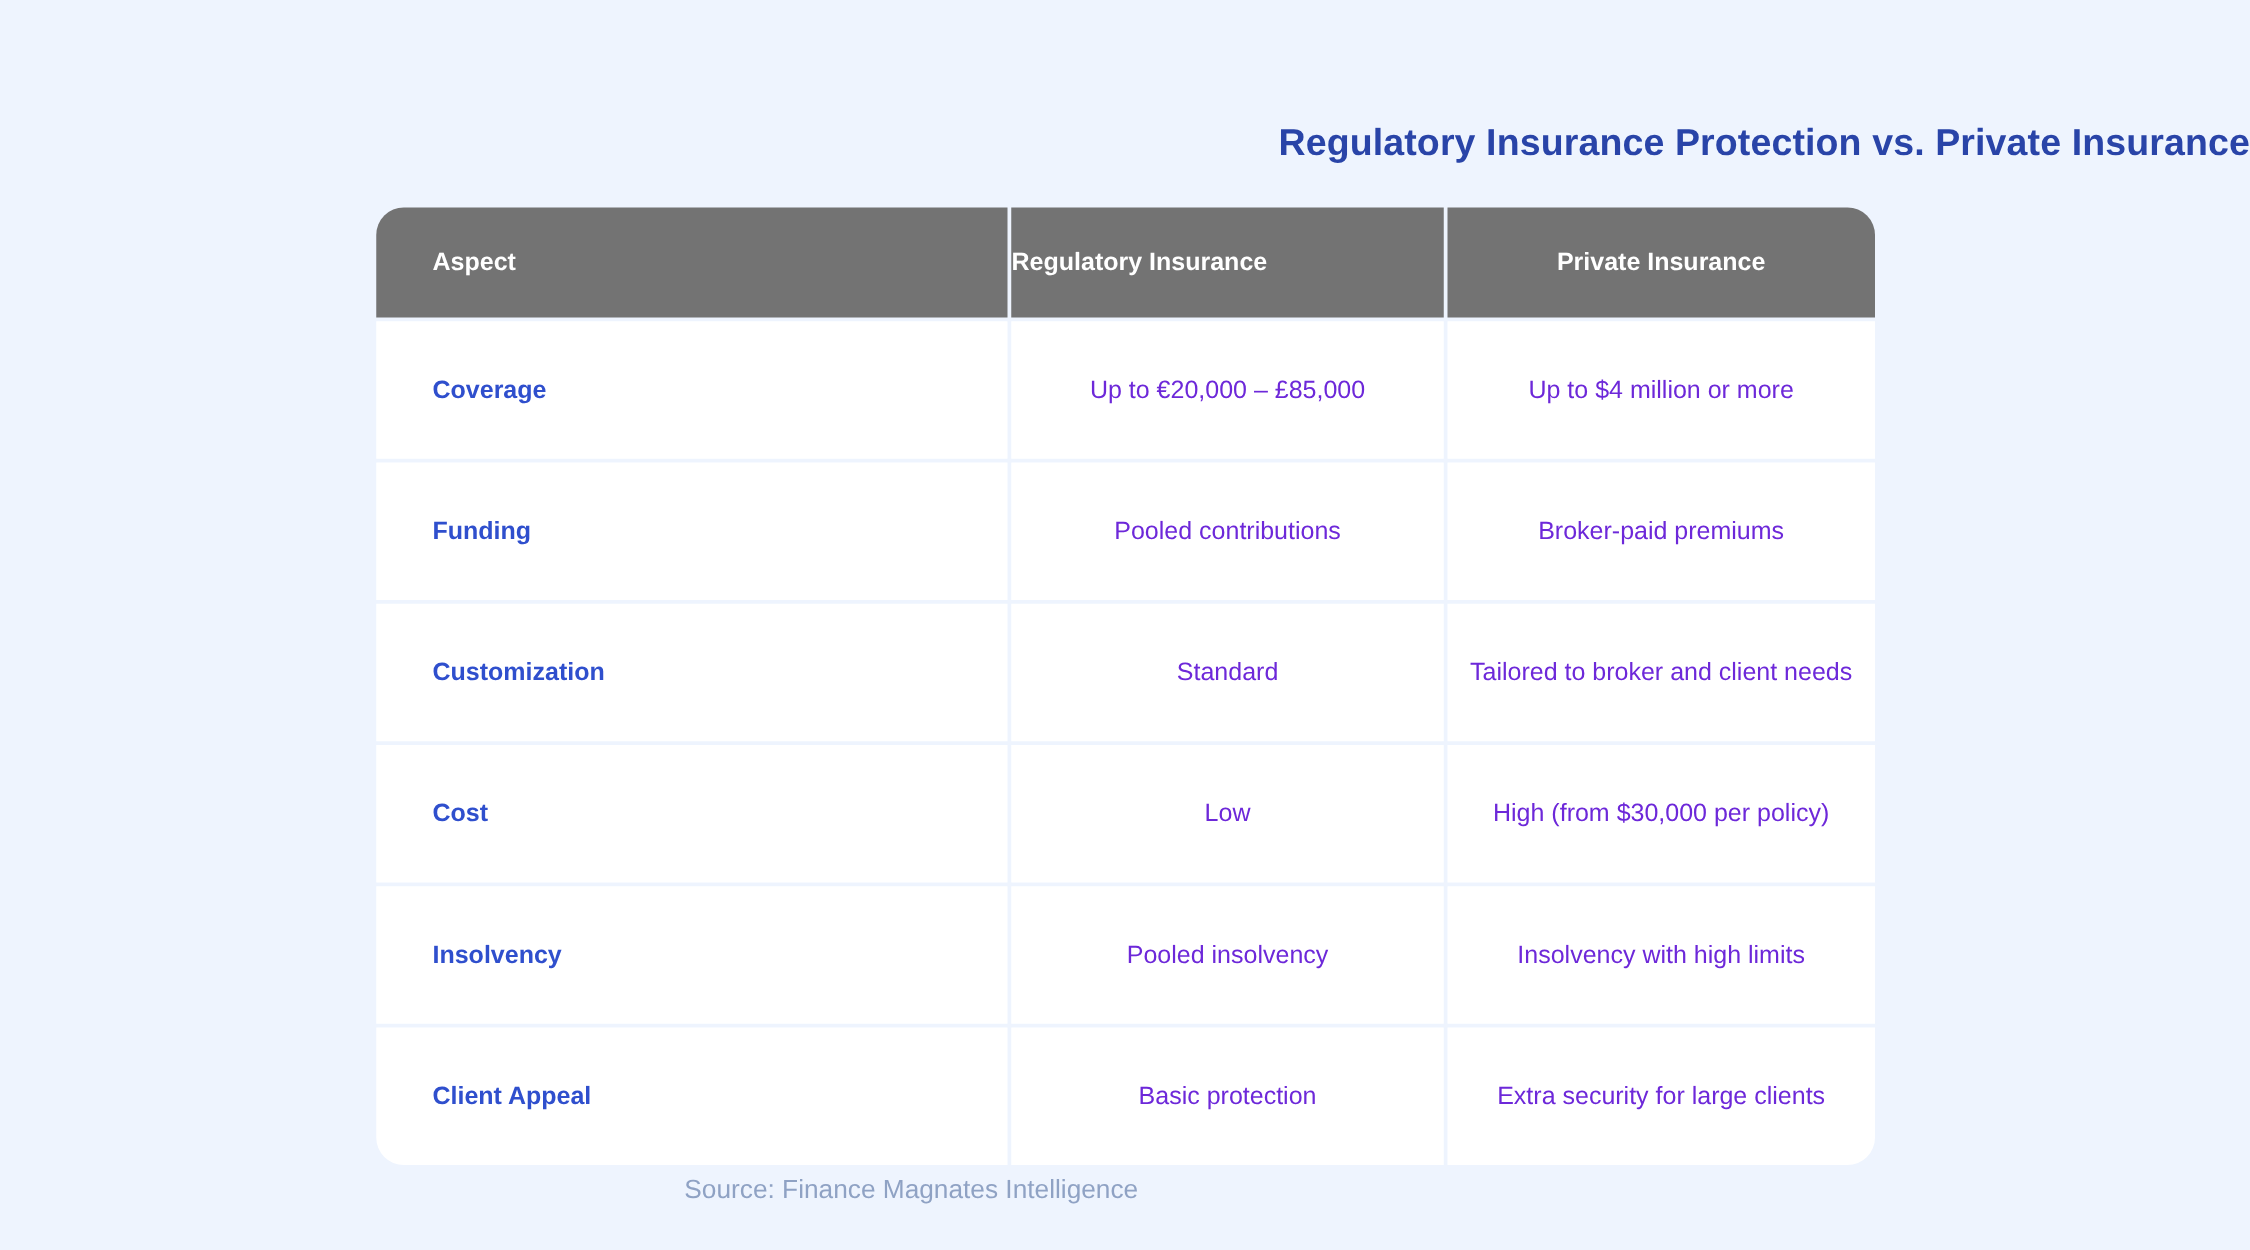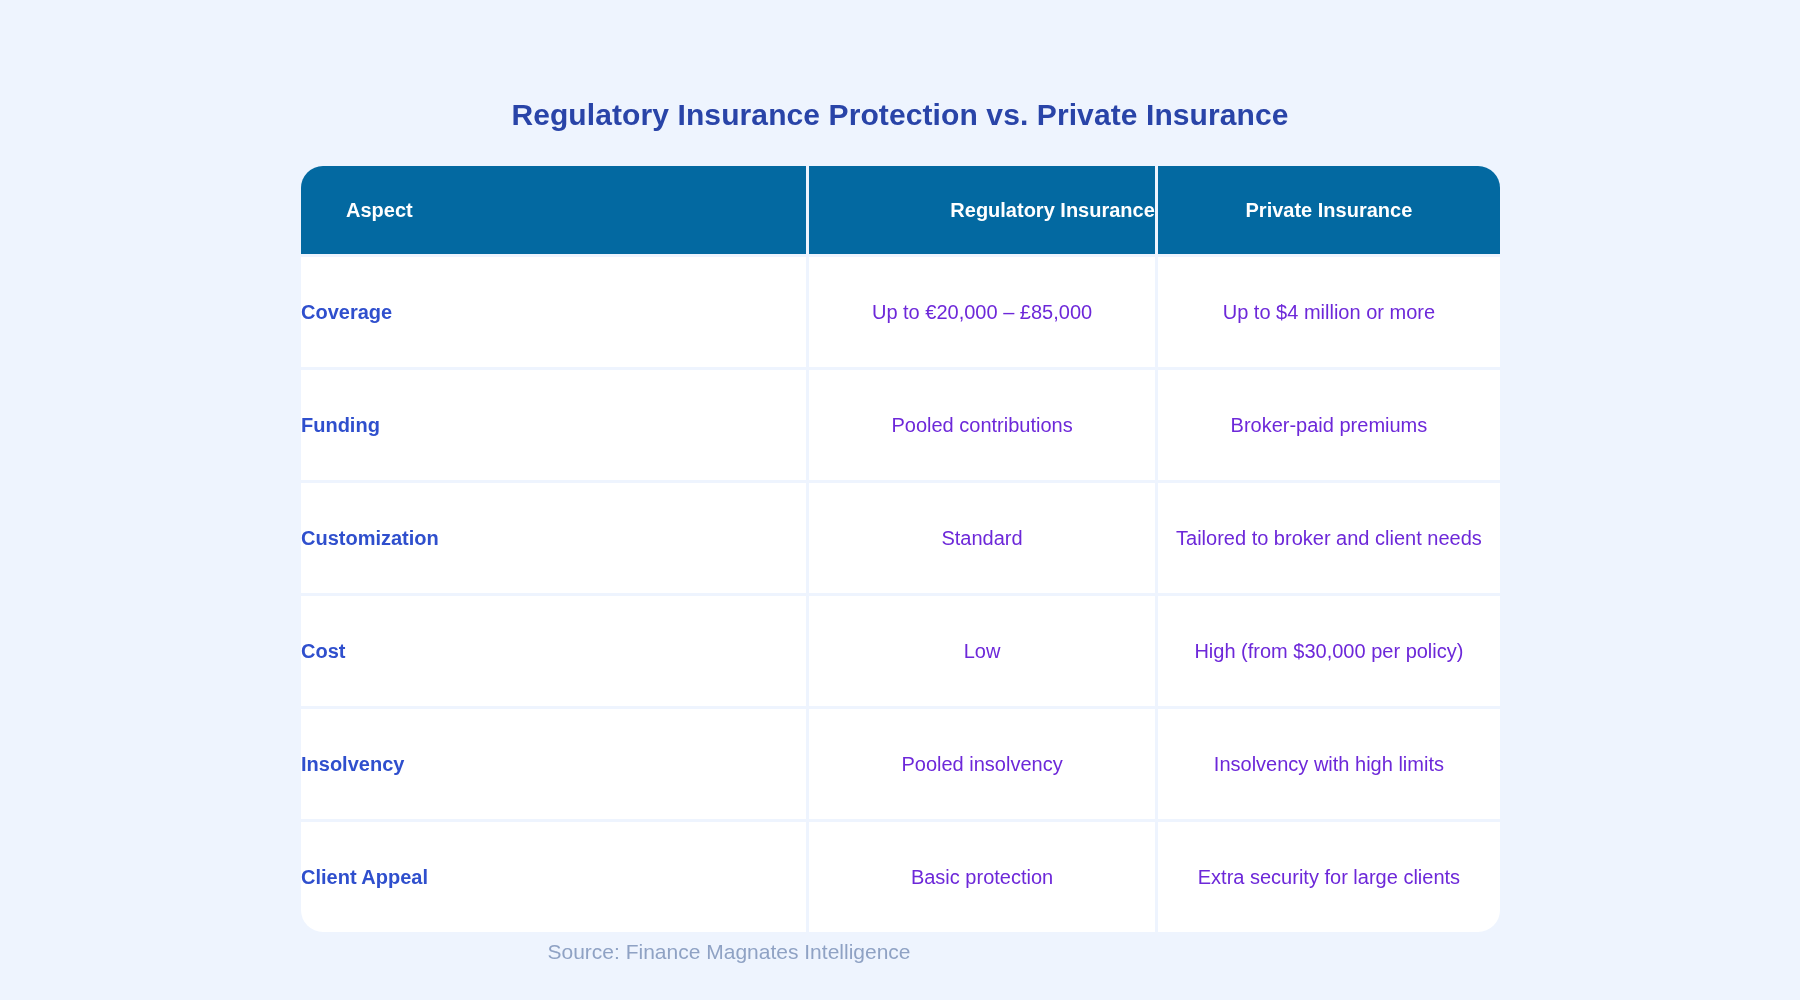--- a/index.html
+++ b/index.html
@@ -17,21 +17,21 @@
     width: 1800px;
     height: 1000px;
     position: relative;
     box-sizing: border-box;
   }
   .title {
     position: absolute;
     top: 98px;
     left: 0;
     width: 1800px;
-    text-align: center;
+    text-align: right;
     font-size: 30px;
     font-weight: bold;
     color: #2944a8;
     letter-spacing: 0.1px;
   }
   .table-wrap {
     position: absolute;
     left: 298px;
     top: 163px;
     width: 1205px;
@@ -41,51 +41,52 @@
     border-spacing: 3px;
     width: 1205px;
     table-layout: fixed;
   }
   table.compare th, table.compare td {
     padding: 0;
     margin: 0;
   }
   
   thead th {
-    background: #0369a1;
+    background: #737373;
     color: #ffffff;
     font-size: 20px;
     font-weight: bold;
     height: 88px;
     vertical-align: middle;
     line-height: 1.25;
   }
   thead th.col-aspect {
     text-align: left;
     padding-left: 45px;
     border-top-left-radius: 22px;
   }
   thead th.col-reg {
-    text-align: right;
+    text-align: left;
   }
   thead th.col-priv {
     text-align: center;
     border-top-right-radius: 22px;
   }
   
   tbody td {
     background: #ffffff;
     color: #6d28d9;
     font-size: 20px;
     height: 110px;
     vertical-align: middle;
     line-height: 1.3;
   }
   tbody td.cell-aspect {
     text-align: left;
+    padding-left: 45px;
     font-weight: bold;
     color: #2f4fcd;
   }
   tbody td.cell-val {
     text-align: center;
     padding: 0 18px;
     font-weight: normal;
   }
   tbody tr:last-child td.cell-aspect {
     border-bottom-left-radius: 22px;

